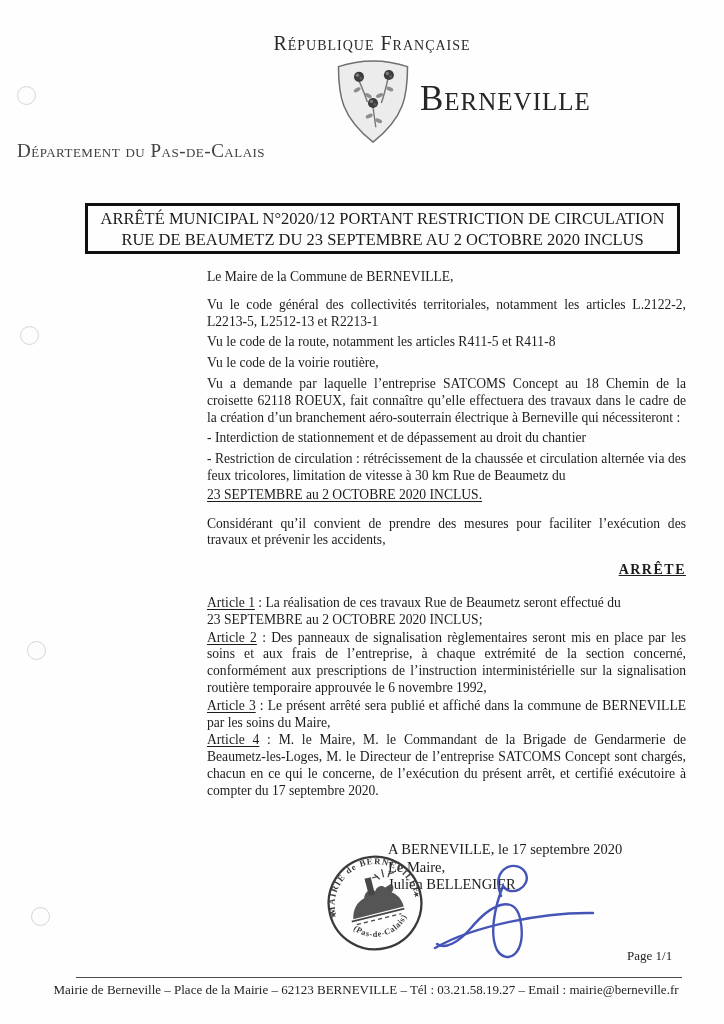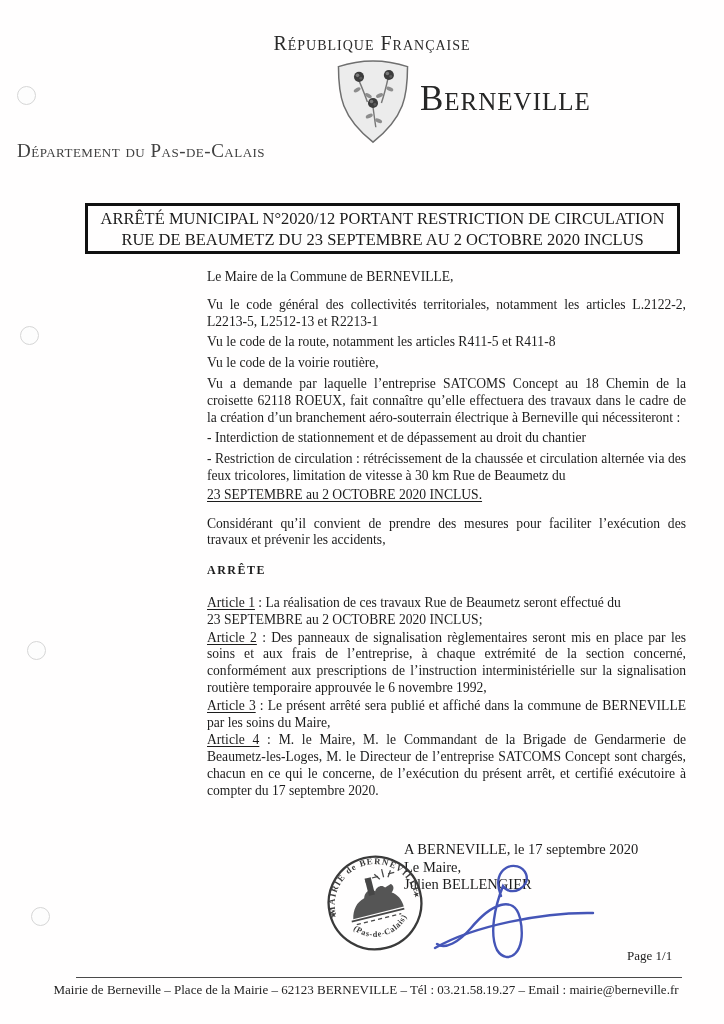--- a/index.html
+++ b/index.html
@@ -27,27 +27,27 @@
     line-height:21px;padding-top:2px;color:#1a1a1a;}
   
   .body{position:absolute;left:207px;top:269px;width:479px;font-size:13.6px;
     line-height:16.8px;color:#1c1c1c;}
   .body p{margin:0 0 4px 0;}
   .just{text-align:justify;}
   p.intro{margin-bottom:11px;}
   p.bullet2{margin-bottom:2px;}
   p.period{margin-bottom:12px;}
   p.considerant{margin-bottom:13px;}
-  p.decree-heading{margin:2px 0 16px 0;text-align:left;font-weight:bold;
-    font-size:12px;letter-spacing:1.5px;}
+  p.decree-heading{margin:2px 0 16px 0;text-align:right;font-weight:bold;
+    font-size:14px;letter-spacing:1.5px;text-decoration:underline;}
   p.article{margin-bottom:1px;}
   p.article1{margin-bottom:0;}
   .u{text-decoration:underline;text-underline-offset:2px;}
   
-  .sign-block{position:absolute;left:404px;top:841px;width:280px;font-size:14.5px;
+  .sign-block{position:absolute;left:388px;top:841px;width:280px;font-size:14.5px;
     line-height:17.5px;color:#1c1c1c;}
   .stamp{position:absolute;left:325px;top:853px;}
   .signature{position:absolute;left:425px;top:856px;}
   .page-indicator{position:absolute;left:627px;top:948px;font-size:13px;color:#222;}
   
   .footer-rule{position:absolute;left:76px;top:977px;width:606px;height:1.4px;
     background:#4a4a4a;}
   .footer-text{position:absolute;left:14px;top:982px;width:704px;text-align:center;
     font-size:13px;color:#242424;}
 </style>

